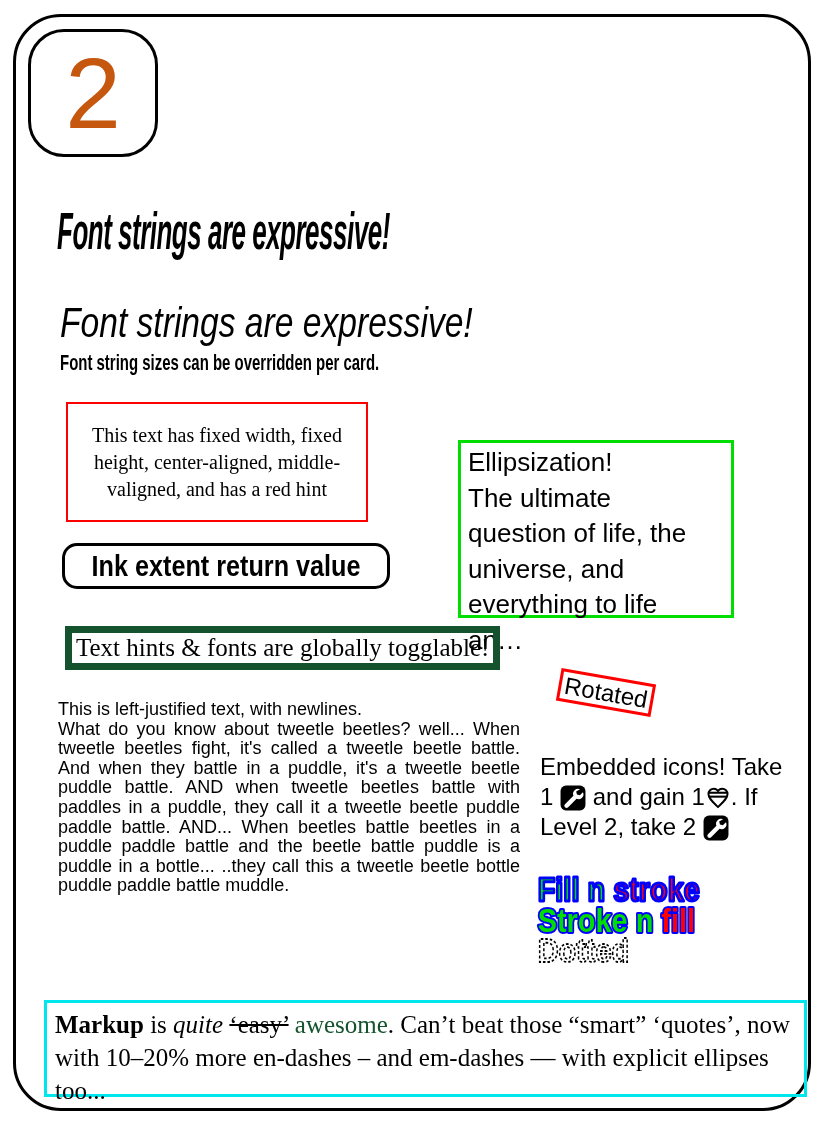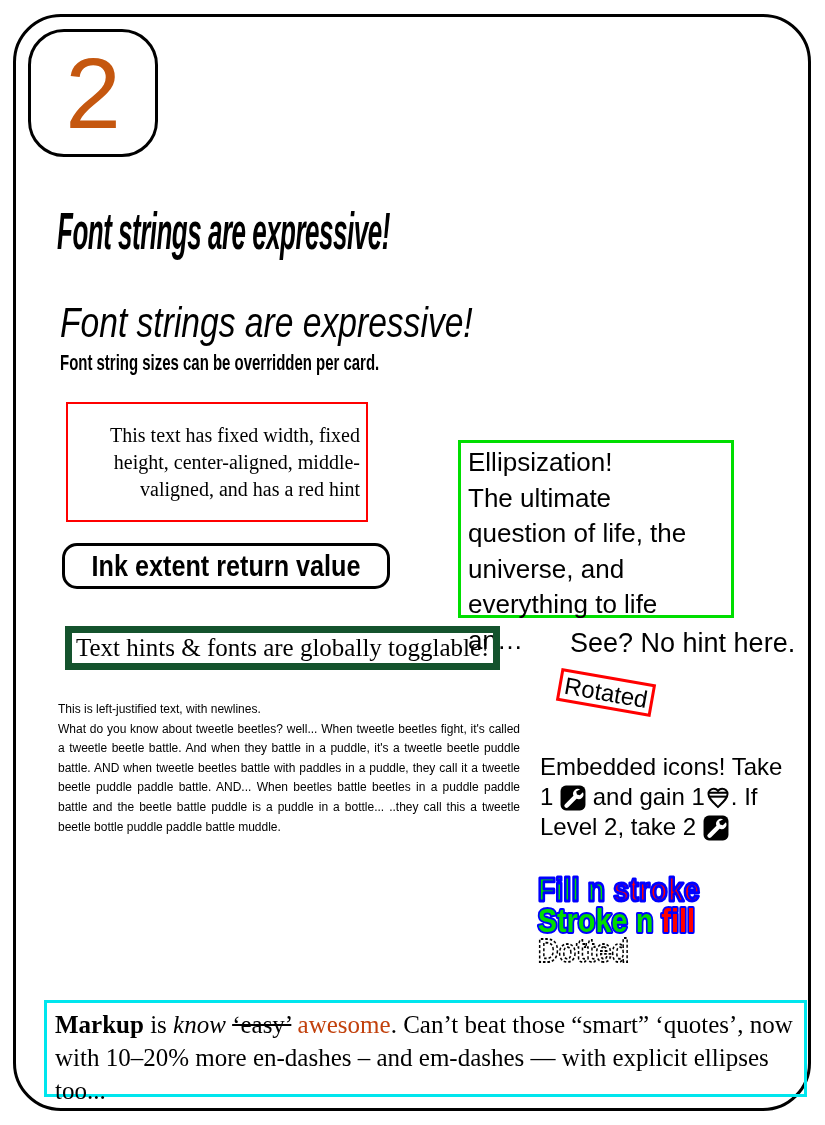--- a/index.html
+++ b/index.html
@@ -16,49 +16,49 @@
   .card-title{left:250px;top:46px;font-size:70px;font-weight:bold;line-height:1;letter-spacing:-1px;}
 
   .headline-cond{left:57px;top:205px;font-size:52px;font-weight:bold;font-style:italic;line-height:1;
                  white-space:nowrap;transform:scaleX(0.50);transform-origin:left top;letter-spacing:-1px;}
   .headline-ital{left:60px;top:300px;font-size:42px;font-style:italic;line-height:1.1;white-space:nowrap;
                  transform:scaleX(0.80);transform-origin:left top;}
   .subheadline{left:60px;top:351px;font-size:22px;font-weight:bold;line-height:1.1;white-space:nowrap;
                transform:scaleX(0.68);transform-origin:left top;letter-spacing:0;}
 
   .fixed-box{left:66px;top:402px;width:302px;height:120px;border:2px solid #FF0000;
-             display:flex;align-items:center;justify-content:center;text-align:right;
+             display:flex;align-items:center;justify-content:center;text-align:center;
              font-family:"Liberation Serif",serif;font-size:20px;line-height:27px;padding:0 6px;}
 
   .ellipsis-box{left:458px;top:399px;width:276px;height:178px;border:3px solid #00DE00;
                 font-size:26px;line-height:35.5px;padding:2px 42px 2px 7px;white-space:pre-line;margin-top:41px;}
 
   .ink-box{left:62px;top:543px;width:328px;height:46px;border:3px solid #000;border-radius:15px;
            display:flex;align-items:center;justify-content:center;}
   .ink-box span{font-size:30px;font-weight:bold;white-space:nowrap;transform:scaleX(0.84);}
 
   .hint-toggle{left:57px;top:626px;border:7px solid #14532d;padding:1px 4px;
                font-family:"Liberation Serif",serif;font-size:25px;line-height:28px;white-space:nowrap;margin-left:8px;}
   .no-hint{left:570px;top:628px;font-size:27px;white-space:nowrap;}
 
   .rotated{left:558px;top:676px;border:3px solid #FF0000;padding:0 3px;font-size:24px;line-height:27px;
            transform:rotate(10deg);transform-origin:center;white-space:nowrap;}
 
-  .beetles{left:58px;top:700px;width:462px;font-size:12px;line-height:19.6px;
+  .beetles{left:58px;top:700px;width:462px;font-size:18px;line-height:19.6px;
            text-align:justify;white-space:pre-line;}
 
   .embedded{left:540px;top:752px;width:252px;font-size:24px;line-height:30px;}
   .inline-icon{display:inline-block;width:26px;height:26px;vertical-align:-6px;}
 
   .fillstroke{left:536px;top:868px;transform:scaleX(0.85);transform-origin:left top;}
   .fillstroke text{font-family:"Liberation Sans",sans-serif;font-weight:bold;font-size:34px;}
 
   .markup-box{left:44px;top:1000px;width:763px;height:97px;border:3px solid #00E6EE;
               font-family:"Liberation Serif",serif;font-size:25px;line-height:33px;padding:5px 8px;}
-  .b{font-weight:bold;} .i{font-style:italic;} .s{text-decoration:line-through;} .r{color:#c2410c;}
+  .b{font-weight:bold;} .i{font-style:italic;} .s{text-decoration:line-through;} .r{color:#14532d;}
 </style>
 </head>
 <body>
 
 <div class="page">
 
   <div class="abs card-outline"></div>
 
   <div class="abs level-badge">
     <span class="level-num">2</span>
@@ -74,21 +74,20 @@
   </div>
 
   <div class="abs ellipsis-box">Ellipsization!
 The ultimate question of life, the universe, and everything to life an…</div>
 
   <div class="abs ink-box">
     <span>Ink extent return value</span>
   </div>
 
   <div class="abs hint-toggle">Text hints &amp; fonts are globally togglable!</div>
-  <div class="abs no-hint">See? No hint here.</div>
 
   <div class="abs rotated">Rotated</div>
 
   <div class="abs beetles">This is left-justified text, with newlines.
 What do you know about tweetle beetles? well... When tweetle beetles fight, it's called a tweetle beetle battle. And when they battle in a puddle, it's a tweetle beetle puddle battle. AND when tweetle beetles battle with paddles in a puddle, they call it a tweetle beetle puddle paddle battle. AND... When beetles battle beetles in a puddle paddle battle and the beetle battle puddle is a puddle in a bottle... ..they call this a tweetle beetle bottle puddle paddle battle muddle.</div>
 
   <div class="abs embedded">
     <span>Embedded icons! Take 1 </span><span class="inline-icon"><svg width="26" height="26" viewBox="0 0 24 24">
           <rect x="0.5" y="0.5" width="23" height="23" rx="5" fill="#000"></rect>
           <path fill="#fff" d="M18.6 4.0a4.6 4.6 0 0 0-6.2 5.9L4.6 17.7a2.0 2.0 0 1 0 2.9 2.9l7.8-7.8a4.6 4.6 0 0 0 5.9-6.2l-2.9 2.9-2.6-.8-.8-2.6z"></path>
@@ -111,16 +110,16 @@
 
   <div class="abs fillstroke">
     <svg width="300" height="102" viewBox="0 0 300 102">
       <text x="2" y="33" stroke="#0000FF" stroke-width="3" stroke-linejoin="round"><tspan fill="#00DD00">Fill n </tspan><tspan fill="#FF0000">stroke</tspan></text>
       <text x="2" y="64" stroke="#0000FF" stroke-width="4" stroke-linejoin="round" paint-order="stroke"><tspan fill="#00DD00">Stroke n </tspan><tspan fill="#FF0000">fill</tspan></text>
       <text x="2" y="94" fill="#FFFFFF" stroke="#000000" stroke-width="1.8" stroke-dasharray="3 2.2">Dotted</text>
     </svg>
   </div>
 
   <div class="abs markup-box">
-    <span class="b">Markup</span><span> is </span><span class="i">know</span><span> </span><span class="s">‘easy’</span><span> </span><span class="r">awesome</span><span>. Can’t beat those “smart” ‘quotes’, now with 10–20% more en-dashes – and em-dashes — with explicit ellipses too...</span>
+    <span class="b">Markup</span><span> is </span><span class="i">quite</span><span> </span><span class="s">‘easy’</span><span> </span><span class="r">awesome</span><span>. Can’t beat those “smart” ‘quotes’, now with 10–20% more en-dashes – and em-dashes — with explicit ellipses too...</span>
   </div>
 
 </div>
 
 </body></html>

